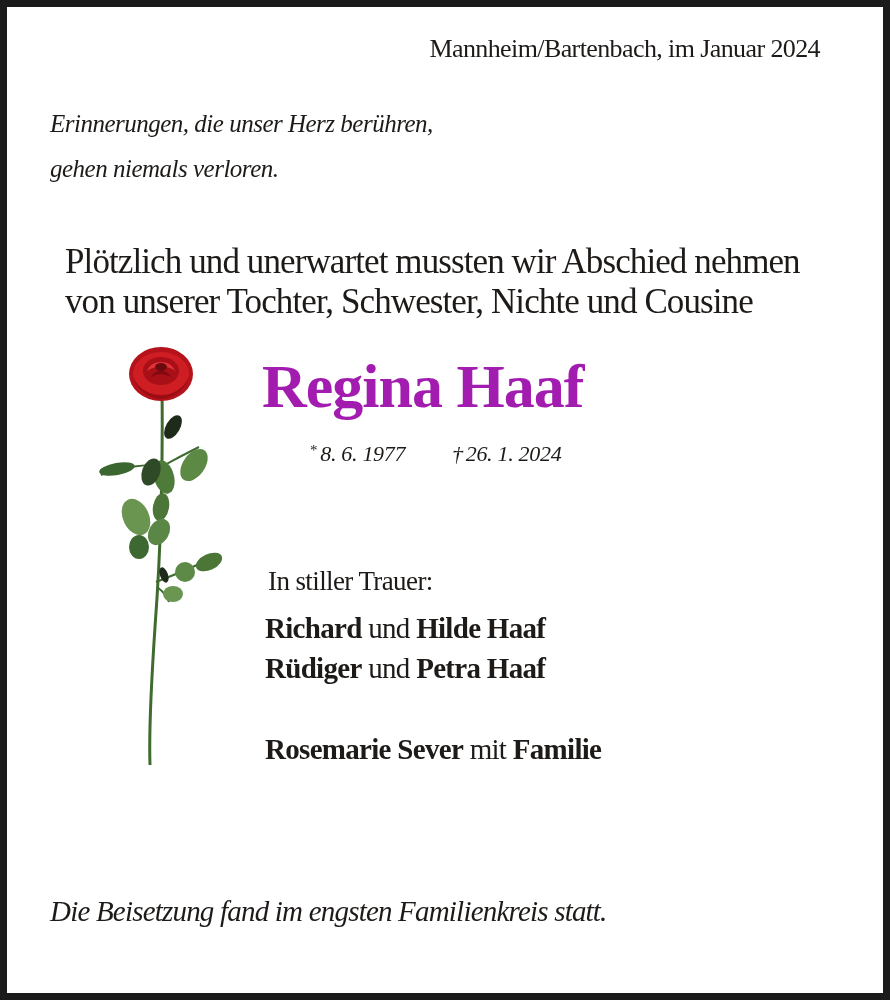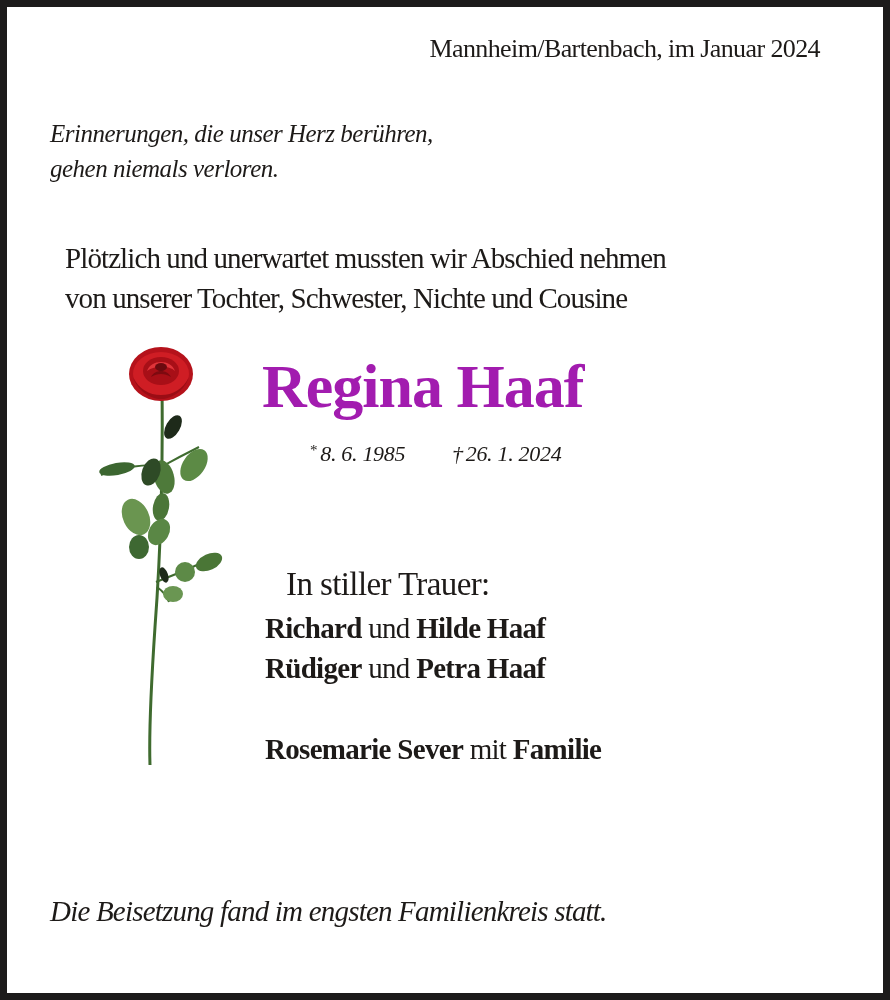--- a/index.html
+++ b/index.html
@@ -5,32 +5,32 @@
   html, body { margin: 0; padding: 0; background: #1c1b1b; }
   body { width: 890px; height: 1000px; overflow: hidden; position: relative; }
   .card {
     position: absolute; left: 7px; top: 7px; width: 876px; height: 986px;
     background: #ffffff; color: #1d1a18;
     font-family: "Liberation Serif", "DejaVu Serif", serif;
   }
   .abs { position: absolute; white-space: nowrap; line-height: 1; }
   .place-date { right: 63px; top: 29px; font-size: 26px; letter-spacing: -0.6px; }
   .quote { left: 43px; font-style: italic; font-size: 25px; letter-spacing: -0.5px; }
-  .q1 { top: 114px; }
+  .q1 { top: 104px; }
   .q2 { top: 149px; }
-  .intro { left: 58px; font-size: 29px; letter-spacing: -0.9px; }
+  .intro { left: 58px; font-size: 35px; letter-spacing: -0.9px; }
   .i1 { top: 237px; }
   .i2 { top: 277px; }
   .name { left: 255px; top: 348px; font-size: 62px; font-weight: bold; letter-spacing: -1px; color: #a21caf; }
   .dates { top: 436px; font-style: italic; font-size: 22px; letter-spacing: -0.3px; }
   .birth { left: 303px; }
   .death { left: 445px; }
   .dates .sym { font-size: 15px; vertical-align: 6px; margin-right: 3px; font-style: normal; }
   .dates .cross { font-size: 22px; vertical-align: 0; margin-right: 3px; font-style: italic; }
-  .mourning { left: 279px; top: 561px; font-size: 33px; letter-spacing: -0.6px; }
+  .mourning { left: 261px; top: 561px; font-size: 27px; letter-spacing: -0.6px; }
   .family { left: 258px; font-size: 29px; letter-spacing: -0.7px; }
   .family b { font-weight: bold; }
   .f1 { top: 607px; }
   .f2 { top: 647px; }
   .f3 { top: 688px; }
   .f4 { top: 728px; }
   .burial { left: 43px; top: 890px; font-size: 29px; letter-spacing: -0.8px; font-style: italic; }
   .rose { position: absolute; left: 82px; top: 340px; width: 140px; height: 420px; }
 </style>
 </head>
@@ -74,21 +74,21 @@
     <ellipse cx="72" cy="24" rx="18" ry="14" fill="#a80f17"></ellipse>
     <path d="M58 24 C 62 12, 82 12, 86 24 C 80 18, 66 18, 58 24 Z" fill="#e0343a"></path>
     <path d="M62 30 C 66 22, 78 22, 82 30 C 76 26, 68 26, 62 30 Z" fill="#7d0a10"></path>
     <ellipse cx="72" cy="20" rx="6" ry="4" fill="#6b0a0f"></ellipse>
     <path d="M44 30 C 48 44, 62 52, 72 52 C 82 52, 96 44, 100 30 C 94 42, 84 48, 72 48 C 60 48, 50 42, 44 30 Z" fill="#9a0d15"></path>
   </svg>
 
   <div class="abs name">Regina Haaf</div>
 
   <div class="abs dates birth">
-    <span class="sym">*</span><span>8. 6. 1985</span>
+    <span class="sym">*</span><span>8. 6. 1977</span>
   </div>
   <div class="abs dates death">
     <span class="cross">†</span><span>26. 1. 2024</span>
   </div>
 
   <div class="abs mourning">In stiller Trauer:</div>
 
   <div class="abs family f2">
     <b>Rüdiger</b> <span>und</span> <b>Petra Haaf</b>
   </div>

